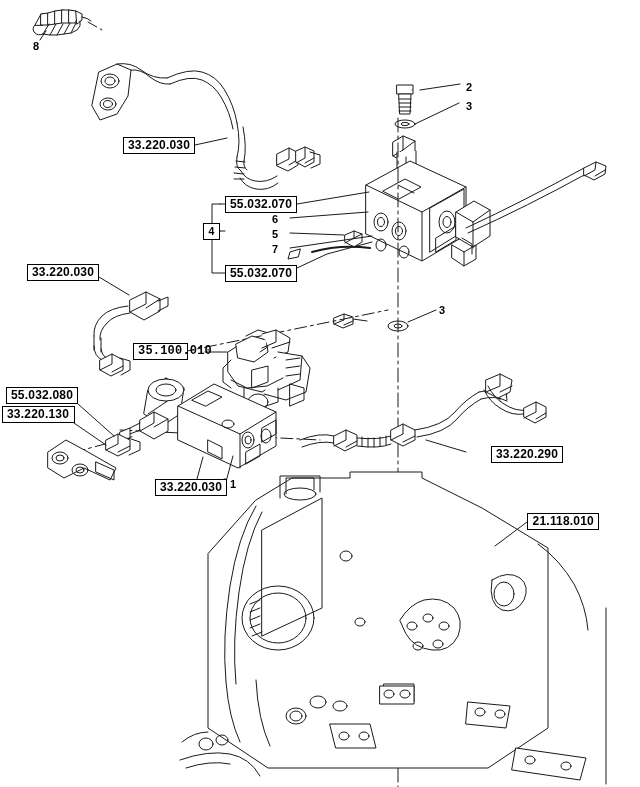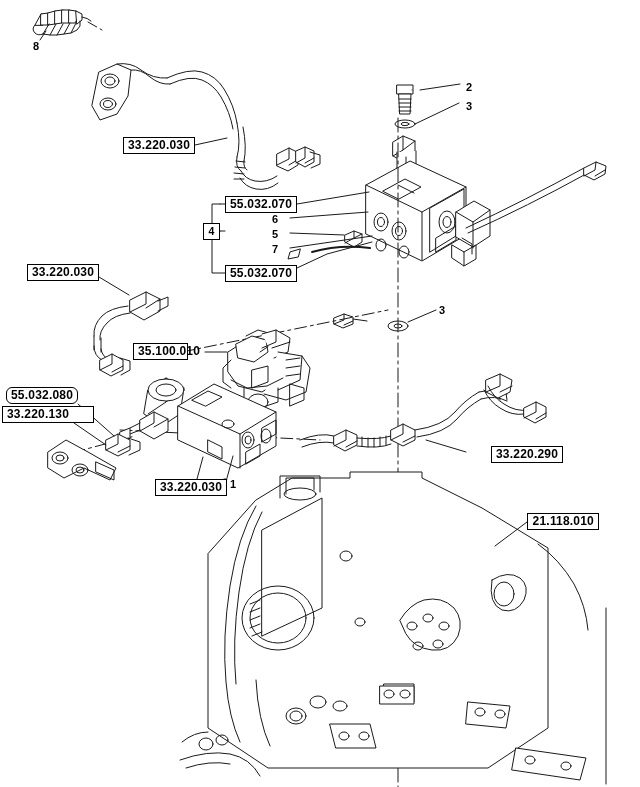--- a/index.html
+++ b/index.html
@@ -370,25 +370,25 @@
   </svg>
 
   <div class="label" style="left:123px;top:137px;width:72px;height:17px;">33.220.030</div>
 
   <div class="label" style="left:225px;top:196px;width:72px;height:17px;">55.032.070</div>
 
   <div class="label" style="left:225px;top:265px;width:72px;height:17px;">55.032.070</div>
 
   <div class="label" style="left:27px;top:264px;width:72px;height:17px;">33.220.030</div>
 
-  <div class="label" style="left:133px;top:343px;width:55px;height:17px;">35.100.010</div>
-
-  <div class="label" style="left:6px;top:387px;width:72px;height:17px;border-radius:6px;">55.032.080</div>
-
-  <div class="label" style="left:2px;top:406px;width:92px;height:17px;">33.220.130</div>
+  <div class="label" style="left:133px;top:343px;width:55px;height:17px;font-family:Liberation Mono, monospace;">35.100.010</div>
+
+  <div class="label" style="left:6px;top:387px;width:72px;height:17px;">55.032.080</div>
+
+  <div class="label" style="left:2px;top:406px;width:73px;height:17px;">33.220.130</div>
 
   <div class="label" style="left:155px;top:479px;width:72px;height:17px;">33.220.030</div>
 
   <div class="label" style="left:466px;top:446px;width:72px;height:17px;margin-left:25px;">33.220.290</div>
 
   <div class="label" style="left:527px;top:513px;width:72px;height:17px;text-align:right;">21.118.010</div>
 
   <div class="box4" style="left:203px;top:223px;">4</div>
 
   <div class="callout" style="left:33px;top:41px;">8</div>

